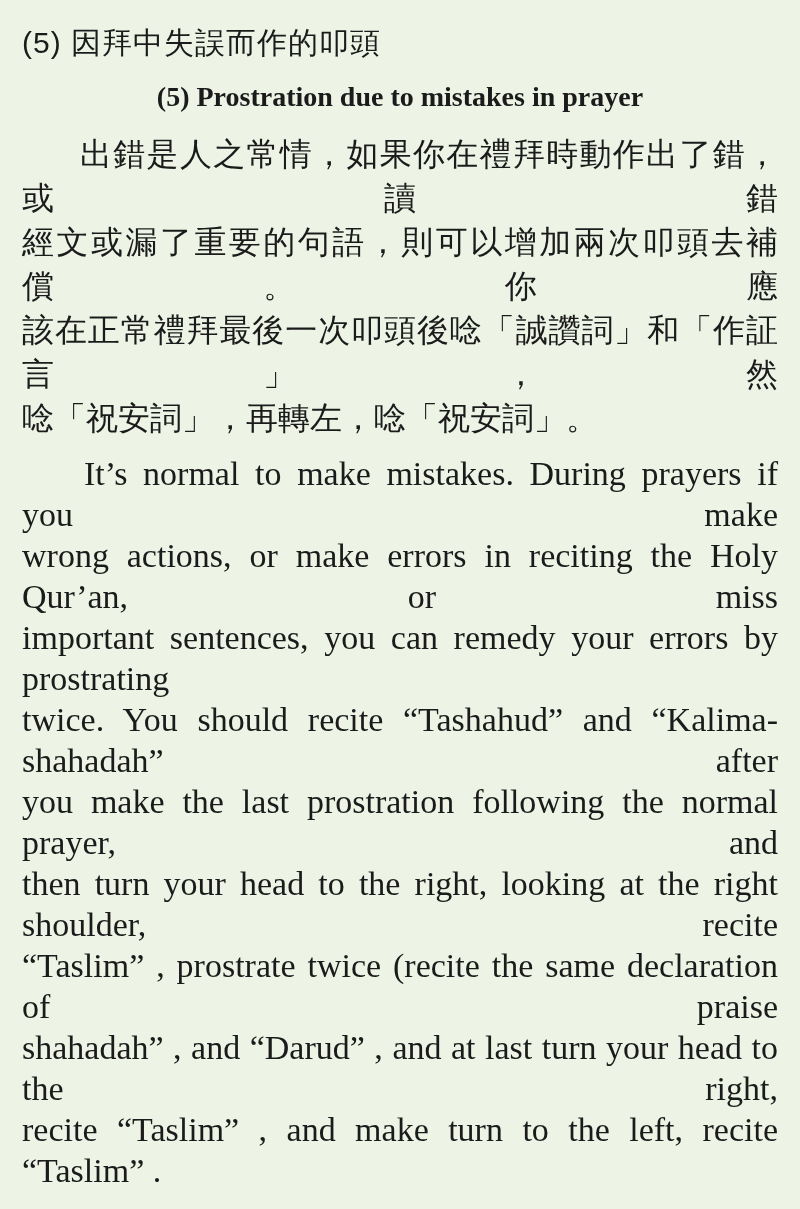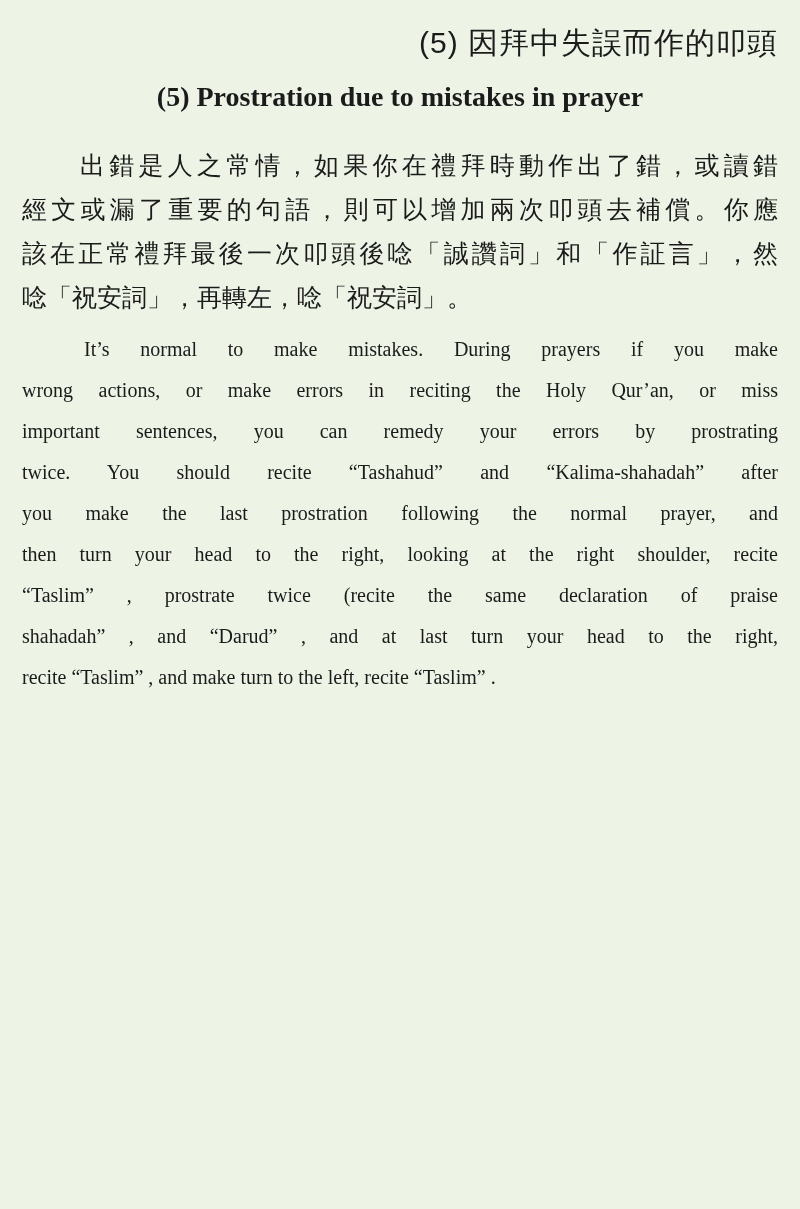--- a/index.html
+++ b/index.html
@@ -18,21 +18,21 @@
     width: 800px;
     height: 1209px;
     padding: 0 22px;
   }
   .title-zh {
     margin: 24px 0 17px 0;
     font-family: "Liberation Sans", sans-serif;
     font-weight: 400;
     font-size: 30px;
     line-height: 38px;
-    text-align: right;
+    text-align: left;
     letter-spacing: 1px;
   }
   .title-en {
     margin: 6px 0 12px 0;
     font-family: "Liberation Serif", serif;
     font-weight: 700;
     font-size: 28px;
     line-height: 36px;
     text-align: center;
   }
@@ -42,33 +42,33 @@
   .para .line {
     text-align: justify;
     text-align-last: justify;
     text-justify: inter-word;
     white-space: normal;
   }
   .para .line.last {
     text-align-last: left;
   }
   .para-zh {
-    margin-top: 28px;
-    font-family: Liberation Sans, sans-serif;
-    font-size: 25px;
+    margin-top: 20px;
+    font-family: Liberation Mono, monospace;
+    font-size: 32px;
     line-height: 44px;
     font-weight: 400;
   }
   .para-zh .line.first {
     text-indent: 58px;
   }
   .para-en {
     margin-top: 10px;
     font-family: "Liberation Serif", serif;
-    font-size: 20px;
+    font-size: 34px;
     line-height: 41px;
   }
   .para-en .line.first {
     text-indent: 62px;
   }
 </style>
 </head>
 <body>
 
 <div class="page">

